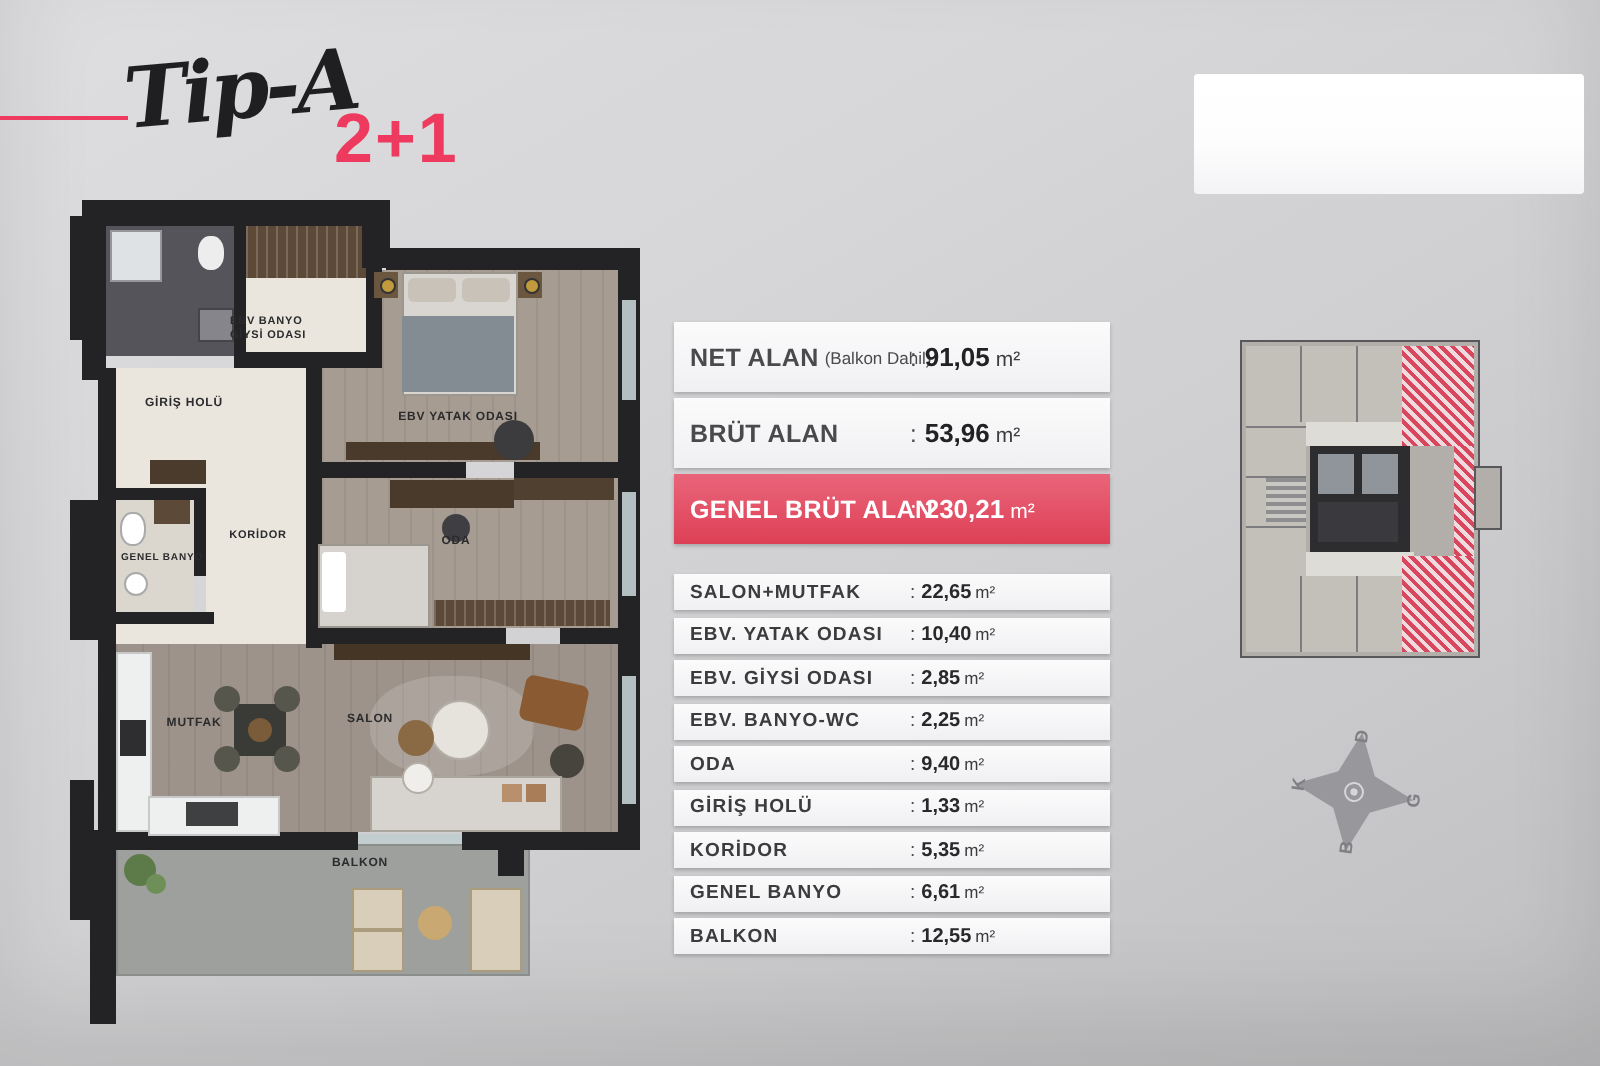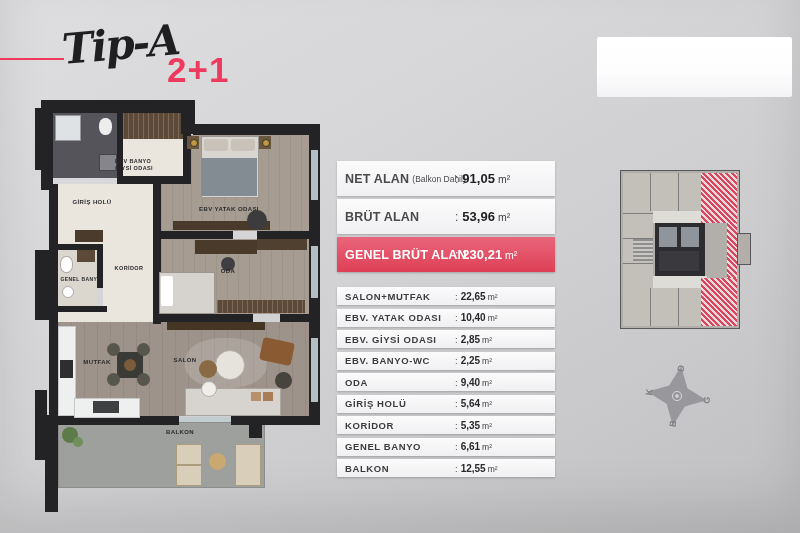--- a/index.html
+++ b/index.html
@@ -250,21 +250,21 @@
       <span class="vgroup">
         <span class="colon">:</span>
         <span class="val">9,40</span>
         <span class="unit">m²</span>
       </span>
     </div>
         <div class="row rrow">
       <span class="lbl">GİRİŞ HOLÜ</span>
       <span class="vgroup">
         <span class="colon">:</span>
-        <span class="val">5,64</span>
+        <span class="val">1,33</span>
         <span class="unit">m²</span>
       </span>
     </div>
         <div class="row rrow">
       <span class="lbl">KORİDOR</span>
       <span class="vgroup">
         <span class="colon">:</span>
         <span class="val">5,35</span>
         <span class="unit">m²</span>
       </span>

